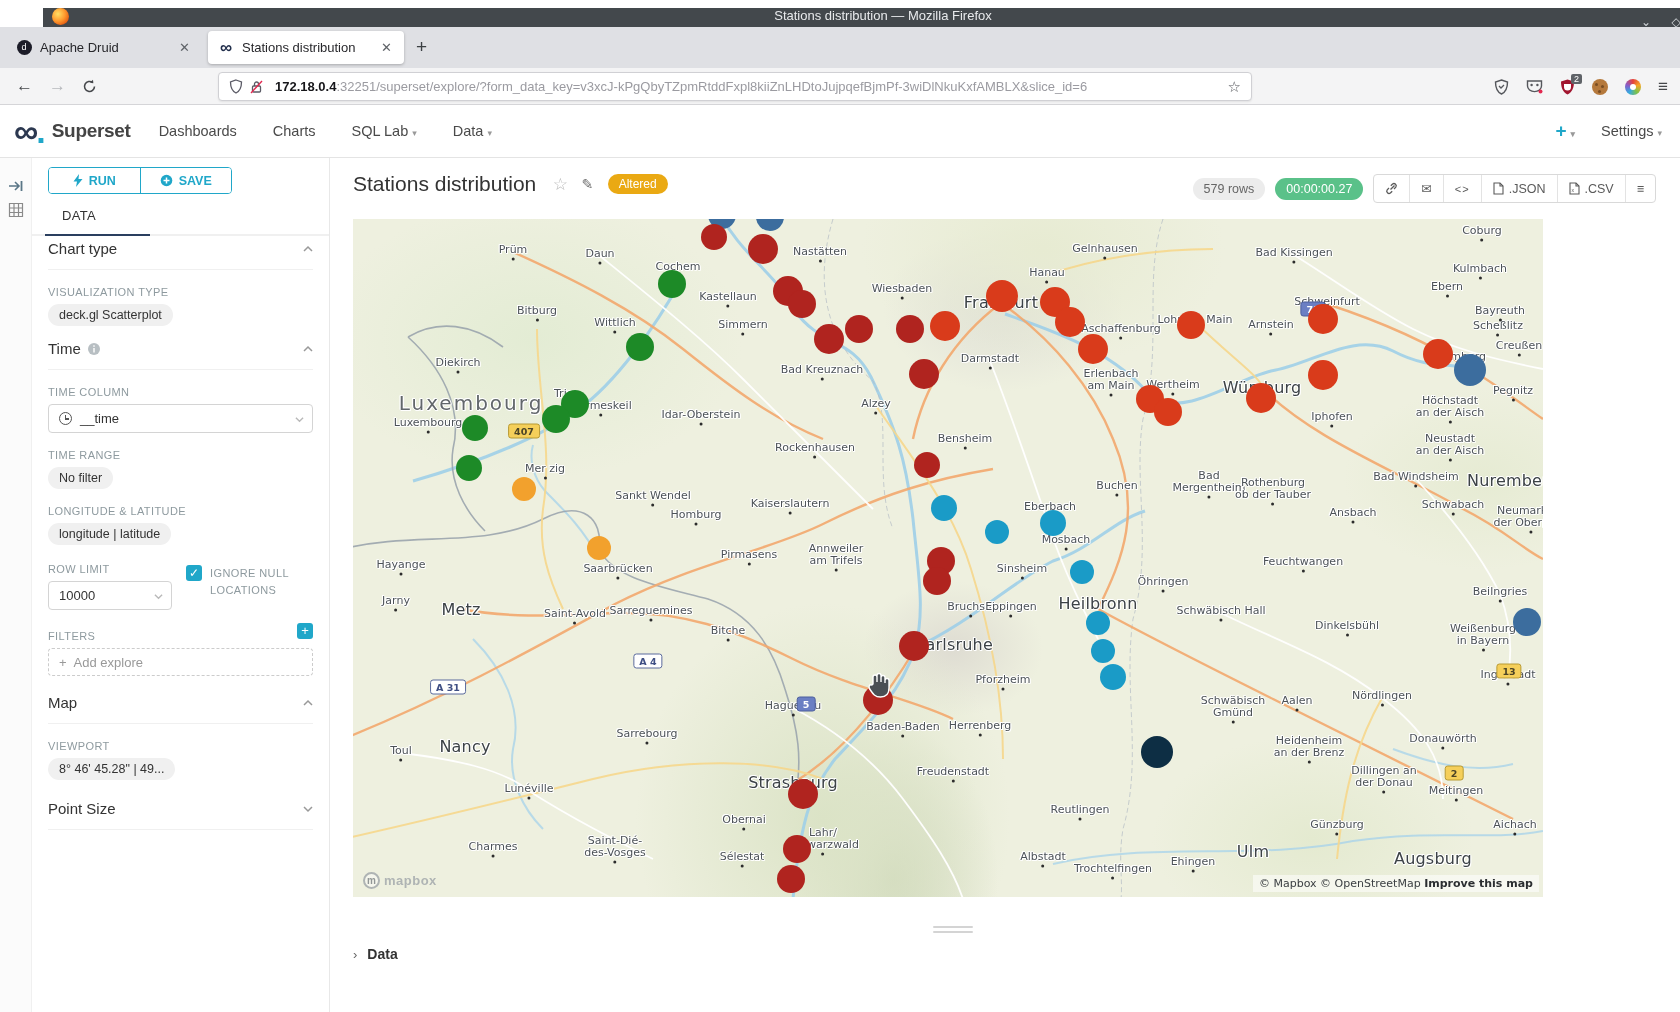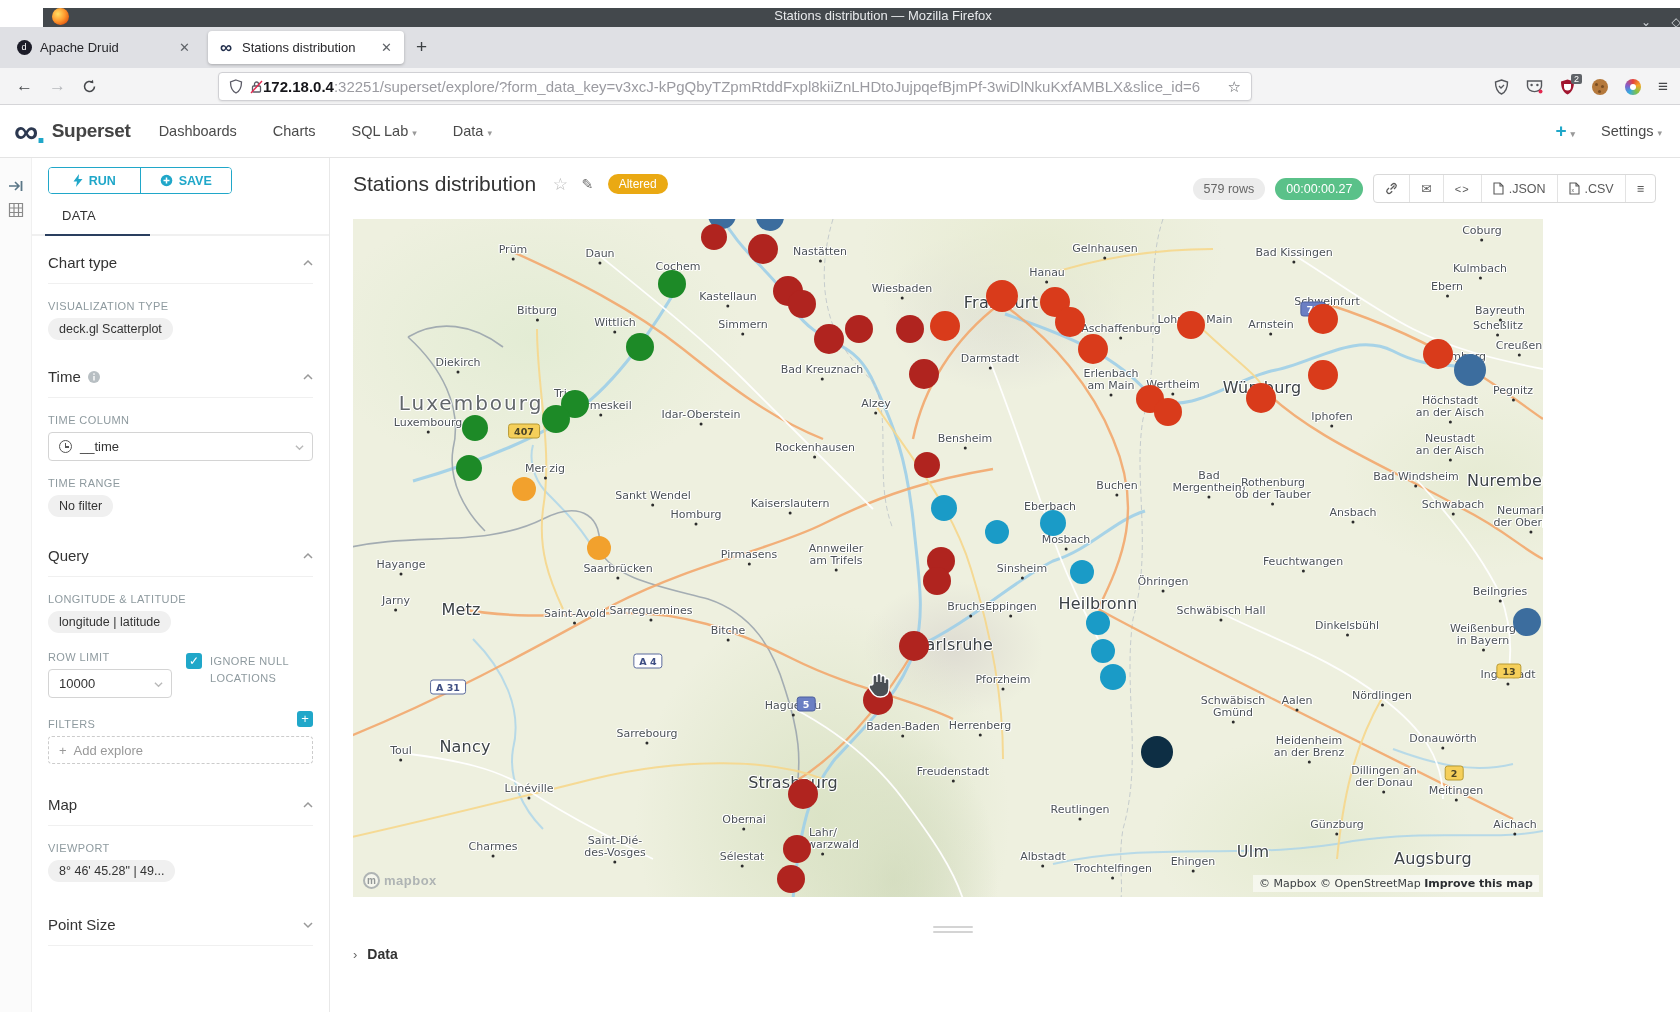--- a/index.html
+++ b/index.html
@@ -23,21 +23,21 @@
   .tab .lbl { flex:1; white-space:nowrap; overflow:hidden; }
   .tab .x { color:#5f6368; font-size:13px; padding:0 2px; }
   .druid-ic { width:15px; height:15px; border-radius:50%; background:#1c1c28; color:#fff; font-size:9px; text-align:center; line-height:15px; }
   .sup-ic { color:#23304d; font-size:17px; font-weight:bold; line-height:14px; }
   .newtab { color:#3c4043; font-size:19px; margin:0 0 10px 12px; }
 
   .toolbar { position:absolute; left:0; top:68px; width:100%; height:37px; background:#f4f4f5; border-bottom:1px solid #d5d5d8; display:flex; align-items:center; }
   .navbtn { font-size:17px; color:#45474b; margin-left:16px; }
   .navbtn.fwd { color:#b6b8bc; }
   .urlbar { position:absolute; left:218px; top:4px; width:1034px; height:29px; background:#fff; border:1px solid #d0d0d4; border-radius:4px; display:flex; align-items:center; padding:0 10px; box-shadow:0 1px 2px rgba(0,0,0,.08); }
-  .url-text { font-size:15px; color:#9b9ba1; white-space:nowrap; overflow:hidden; flex:1; margin-left:0; }
+  .url-text { font-size:13px; color:#9b9ba1; white-space:nowrap; overflow:hidden; flex:1; margin-left:12px; }
   .url-text b { color:#16161a; font-weight:bold; }
   .urlstar { color:#55575c; font-size:15px; margin-left:8px; }
   .ext-icons { position:absolute; right:12px; top:0; height:37px; display:flex; align-items:center; gap:17px; }
   .cookie { width:16px; height:16px; border-radius:50%; background:#b5793c; position:relative; }
   .cookie:before { content:""; position:absolute; left:3px; top:4px; width:3px; height:3px; border-radius:50%; background:#7a4e22; box-shadow:6px 2px 0 #7a4e22, 3px 7px 0 #7a4e22; }
   .pinwheel { width:16px; height:16px; border-radius:50%; background:conic-gradient(#e5413b,#f5a623,#7ec24a,#35a8e0,#8a5bc7,#e5413b); position:relative; }
   .pinwheel:before { content:""; position:absolute; left:5px; top:5px; width:6px; height:6px; background:#fff; border-radius:50%; }
   .ublock { position:relative; }
   .ublock .badge { position:absolute; top:-5px; right:-7px; background:#5f6368; color:#fff; font-size:9px; padding:0 3px; border-radius:2px; }
   .burger { font-size:17px; color:#45474b; }
@@ -63,21 +63,21 @@
   .main { flex:1; position:relative; background:#fff; }
 
   
   .runrow { display:flex; margin:9px 0 0 16px; width:184px; height:27px; border:1px solid #20a7c9; border-radius:4px; overflow:hidden; }
   .runrow .btn { flex:1; display:flex; align-items:center; justify-content:center; gap:6px; color:#20a7c9; font-size:12.5px; font-weight:bold; background:#fff; }
   .runrow .btn + .btn { border-left:1px solid #20a7c9; }
   .ptabs { margin-top:14px; border-bottom:2px solid #f0f0f0; position:relative; height:28px; }
   .ptab { position:absolute; left:30px; top:0; font-size:13px; color:#333; letter-spacing:.3px; }
   .ptab-line { position:absolute; left:13px; bottom:-2px; width:105px; height:2px; background:#2a3f5f; }
   .sect { padding:0 16px; }
-  .sect-h { display:flex; align-items:center; justify-content:space-between; padding:18px 0 12px 0; border-bottom:1px solid #f0f0f0; }
+  .sect-h { display:flex; align-items:center; justify-content:space-between; padding:4px 0 12px 0; border-bottom:1px solid #f0f0f0; }
   .sect-h .t { font-size:15px; color:#333; display:flex; align-items:center; gap:6px;}
   .chev { width:10px; height:10px; color:#999; }
   .flabel { font-size:11px; color:#8e9a9f; letter-spacing:.4px; margin:16px 0 6px 0; }
   .pill { display:inline-block; background:#f0f0f0; border-radius:12px; padding:4px 11px; font-size:12.5px; color:#333; }
   .sel { position:relative; border:1px solid #d4d4d4; border-radius:4px; height:29px; display:flex; align-items:center; padding:0 24px 0 10px; font-size:13px; color:#333; background:#fff; }
   .sel .sc { position:absolute; right:8px; top:10px; width:9px; height:9px; color:#b9b9b9; }
   .clock { width:13px; height:13px; border:1.5px solid #555; border-radius:50%; position:relative; margin-right:8px; flex:0 0 auto;}
   .clock:before { content:""; position:absolute; left:4.5px; top:2px; width:1.5px; height:4px; background:#555; }
   .clock:after { content:""; position:absolute; left:4.5px; top:5px; width:4px; height:1.5px; background:#555; }
   .checkrow { display:flex; align-items:flex-start; gap:8px; }
@@ -302,26 +302,20 @@
         <div class="sel">
           <span class="clock"></span>
           <span>__time</span>
           <svg class="sc" viewBox="0 0 10 10">
               <path d="M1 3 L5 7 L9 3" fill="none" stroke="#b9b9b9" stroke-width="1.5"></path>
             </svg>
         </div>
         <div class="flabel">TIME RANGE</div>
         <span class="pill">No filter</span>
 
-        <div class="sect-h" style="margin-top:12px">
-          <span class="t">Query</span>
-          <svg class="chev" viewBox="0 0 10 10">
-              <path d="M1 7 L5 3 L9 7" fill="none" stroke="#999" stroke-width="1.5"></path>
-            </svg>
-        </div>
         <div class="flabel">LONGITUDE &amp; LATITUDE</div>
         <span class="pill">longitude | latitude</span>
 
         <div class="tworow" style="margin-top:2px">
           <div style="width:124px">
             <div class="flabel">ROW LIMIT</div>
             <div class="sel">
               <span>10000</span>
               <svg class="sc" viewBox="0 0 10 10">
                   <path d="M1 3 L5 7 L9 3" fill="none" stroke="#b9b9b9" stroke-width="1.5"></path>

